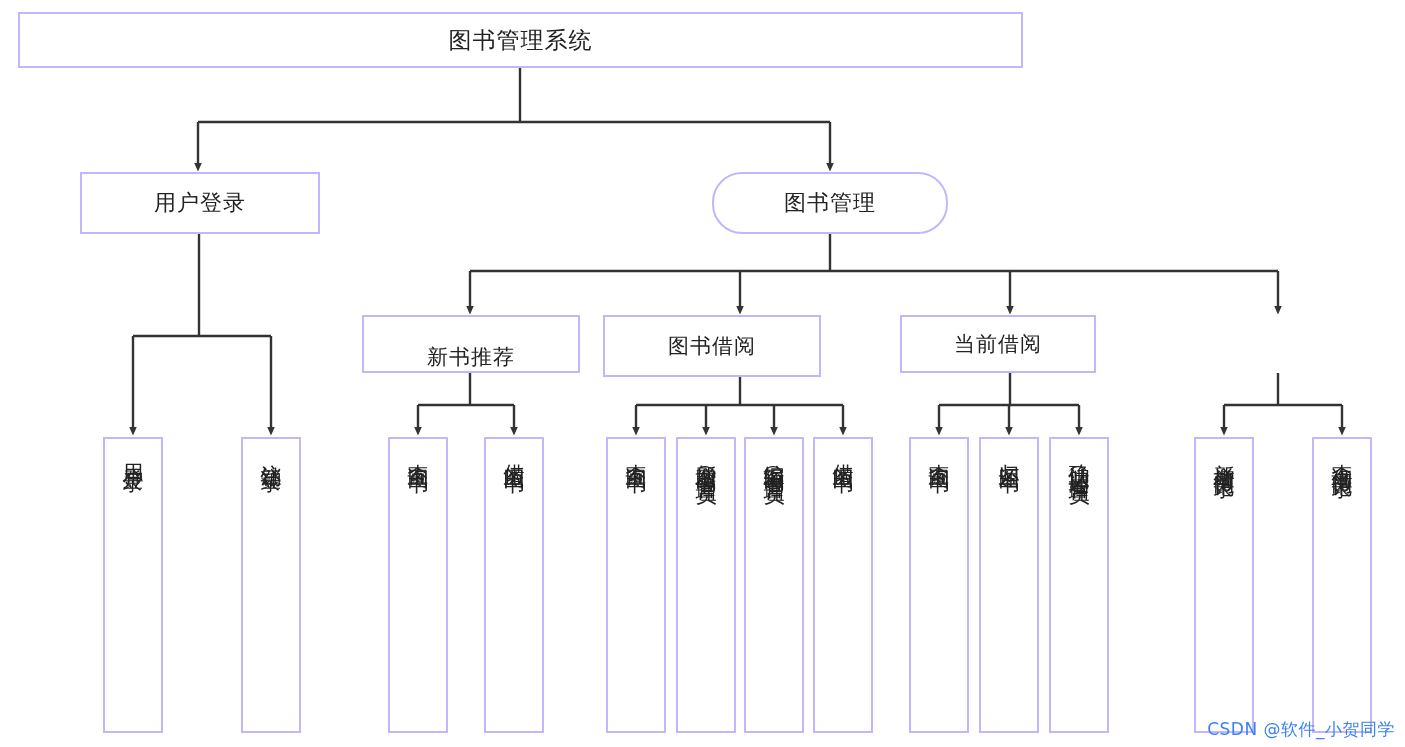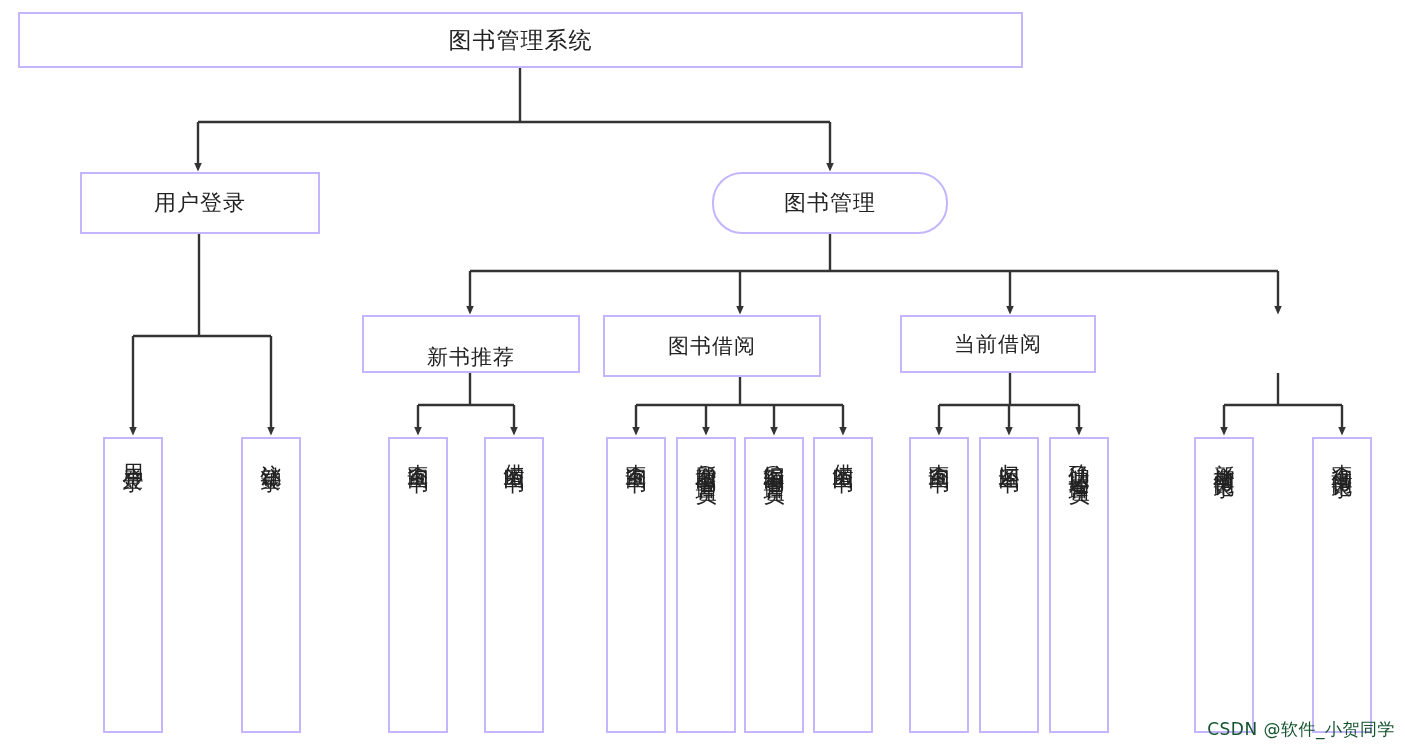--- a/index.html
+++ b/index.html
@@ -61,21 +61,21 @@
   }
   .htext {
     white-space: nowrap;
     letter-spacing: 1px;
   }
   #watermark {
     position: absolute;
     right: 10px;
     bottom: 6px;
     font-size: 17px;
-    color: #14532d;
+    color: #3b82f6;
     letter-spacing: 0.5px;
     z-index: 5;
     white-space: nowrap;
   }
 </style>
 </head>
 <body>
 
 <div id="canvas">
 

